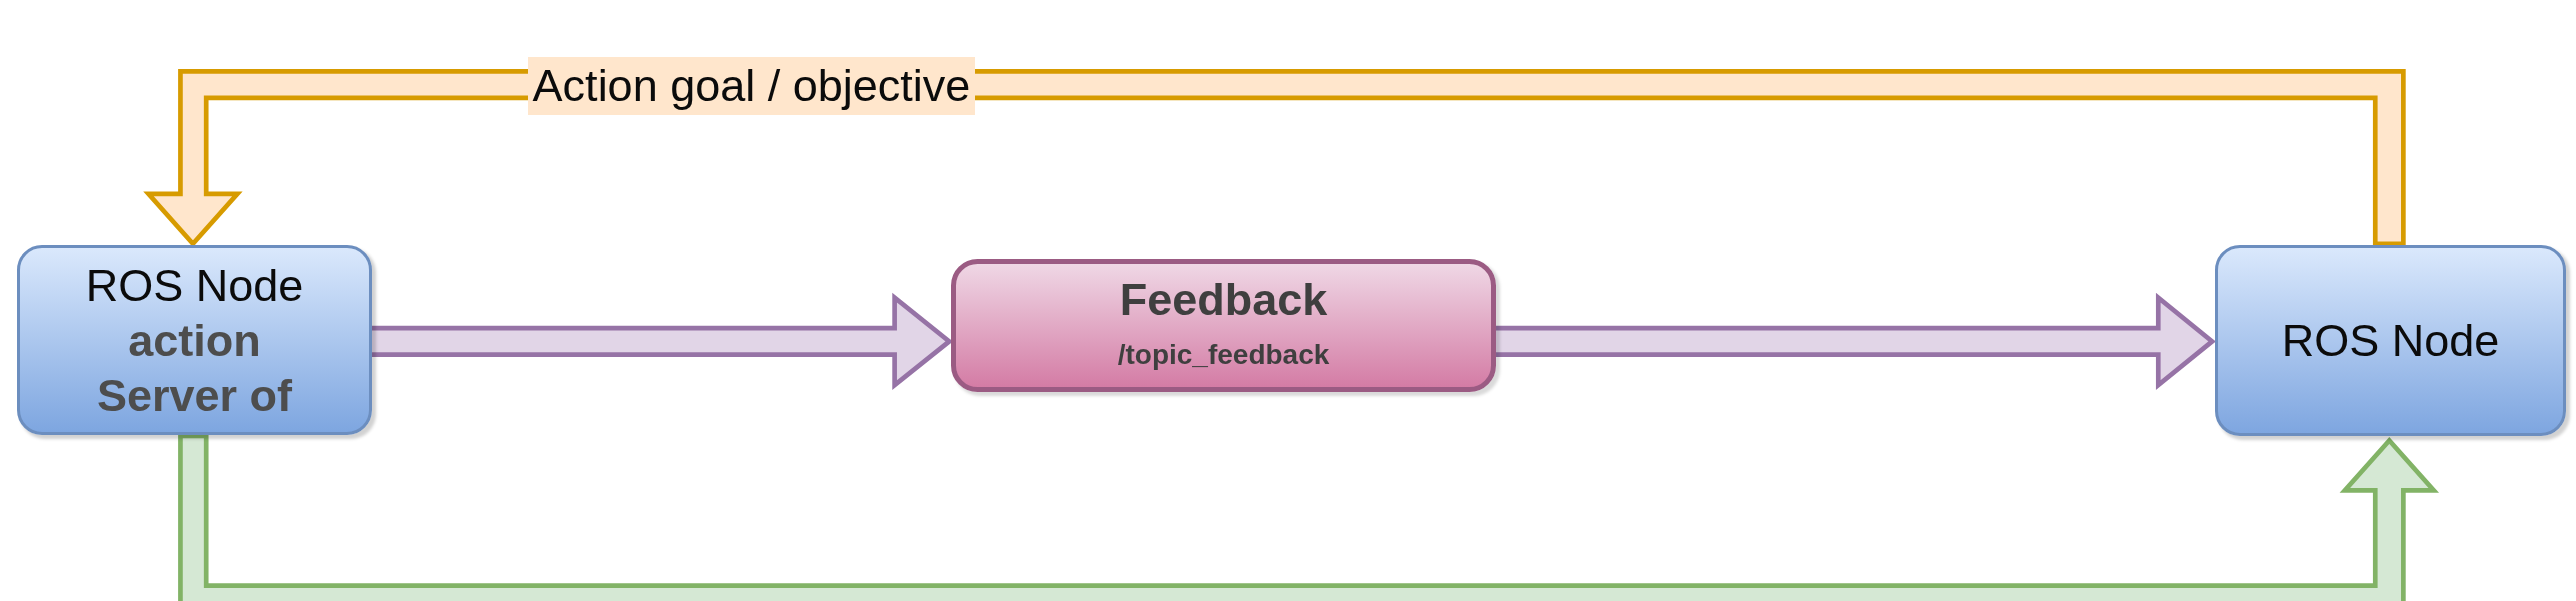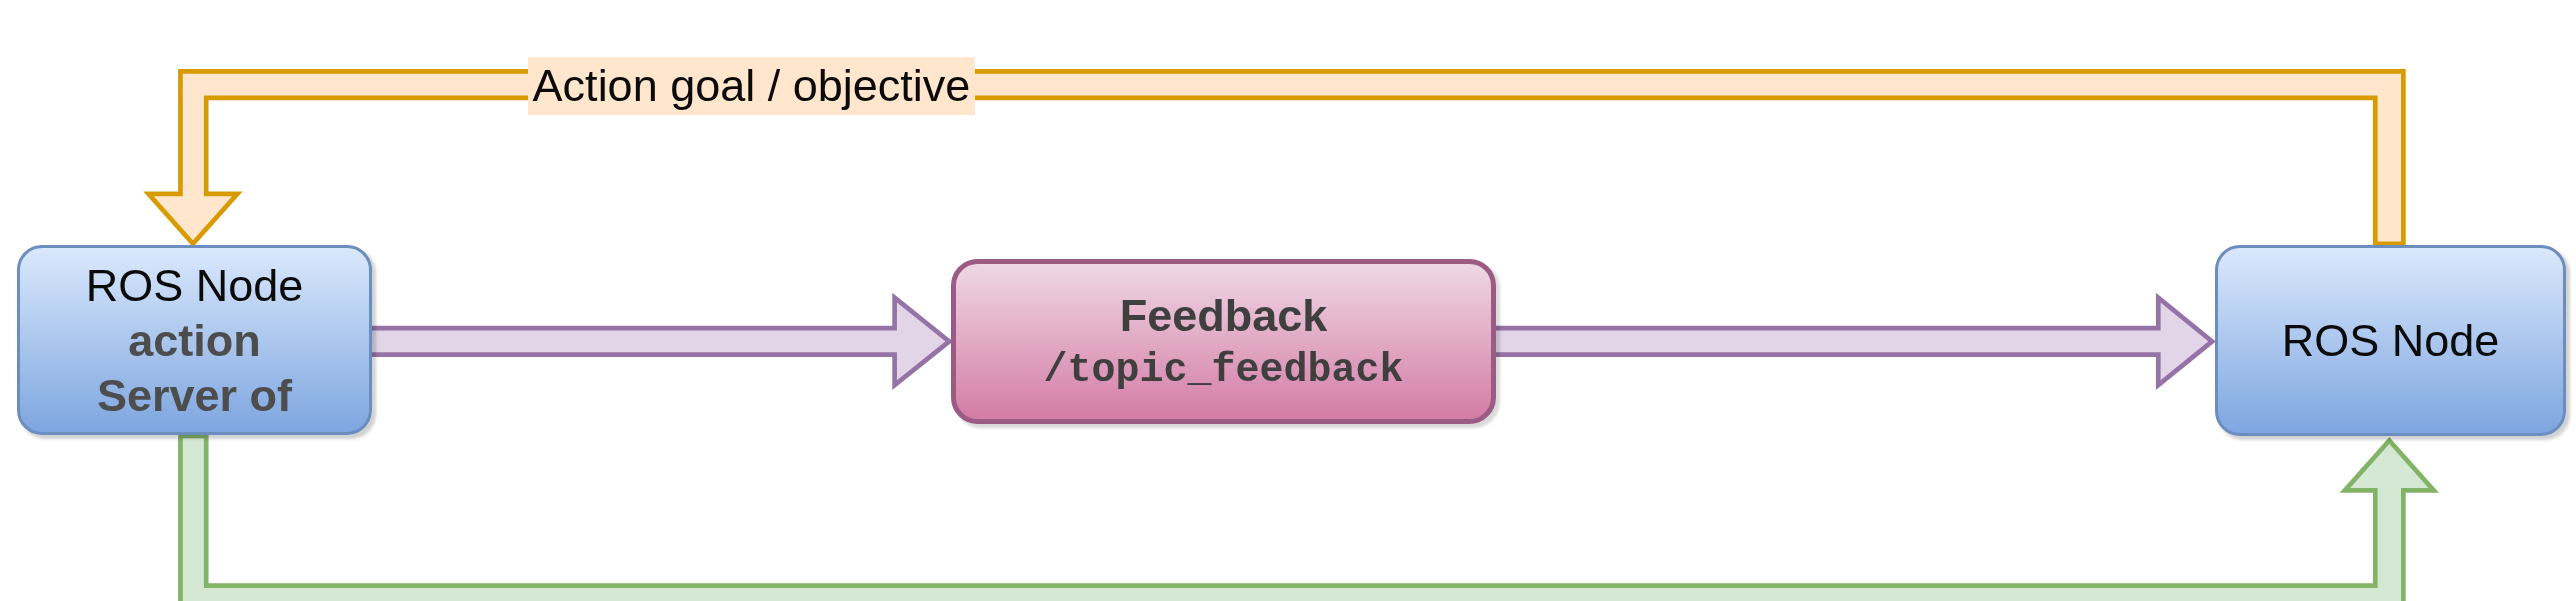--- a/index.html
+++ b/index.html
@@ -67,21 +67,21 @@
   #node-client {
     left: 2215px;
     top: 201px;
     width: 351px;
     height: 191px;
   }
   #node-feedback {
     left: 951px;
     top: 215px;
     width: 545px;
-    height: 165px;
+    height: 133px;
     border: 5.5px solid var(--topic-stroke);
     border-radius: 26.5px;
     background: linear-gradient(to bottom, var(--topic-fill-top), var(--topic-fill-bottom));
     box-shadow: 3.9px 3.9px 3.1px rgba(0,0,0,0.15);
   }
   .node-title {
     font-size: 45px;
     line-height: 55px;
     color: #0b0b0b;
     font-weight: 400;
@@ -95,23 +95,22 @@
     white-space: nowrap;
   }
   #node-feedback .node-title {
     font-weight: 700;
     color: #3f3f3f;
     font-size: 45px;
     line-height: 59px;
   }
   #node-feedback .node-subtitle {
     color: #3f3f3f;
-    font-size: 40px;
+    font-size: 28px;
     line-height: 52px;
-    font-family: Liberation Mono, monospace;
   }
   
   .edge-label {
     position: absolute;
     box-sizing: border-box;
     display: flex;
     justify-content: center;
     align-items: center;
     font-size: 45px;
     color: #0b0b0b;

